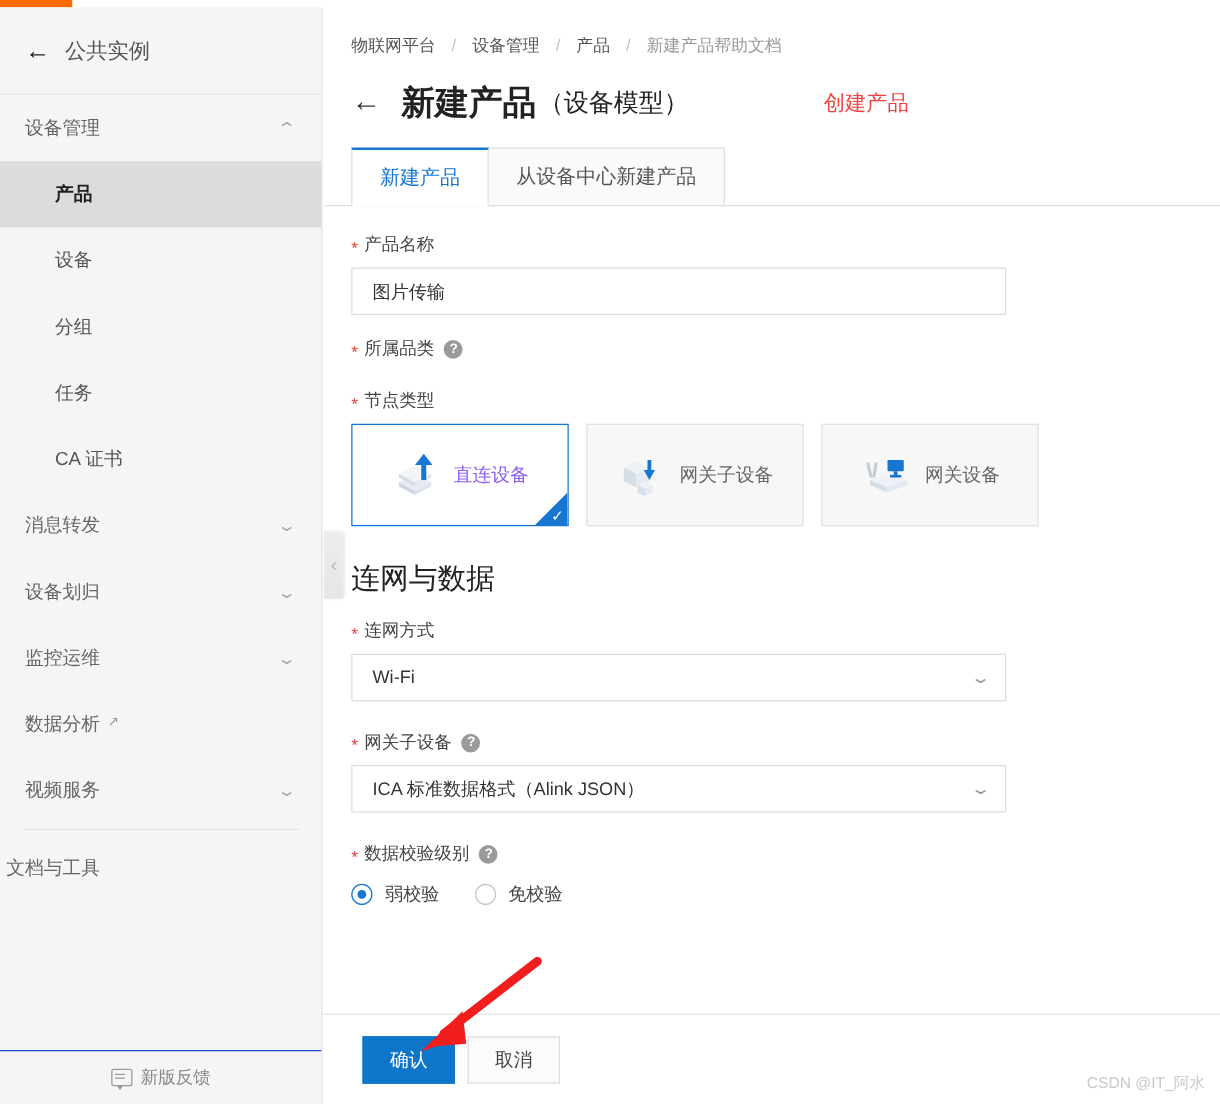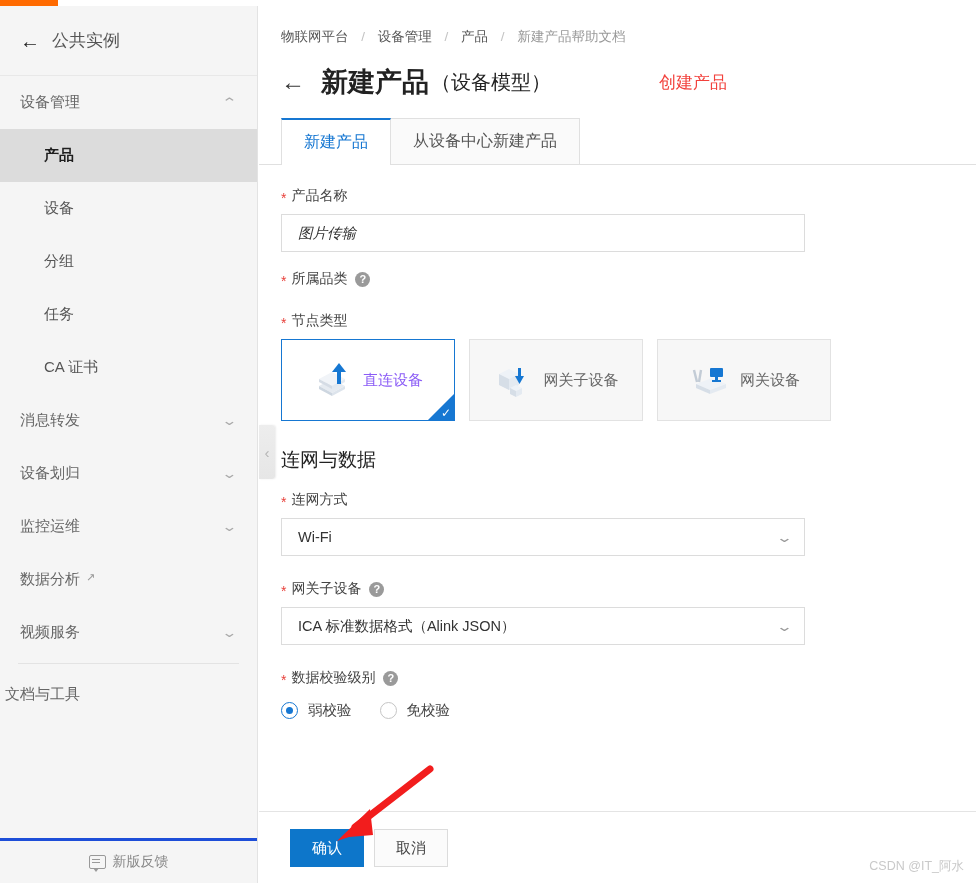--- a/index.html
+++ b/index.html
@@ -119,21 +119,21 @@
     padding-left: 5px;
     font-size: 15px;
     color: #666;
     cursor: pointer;
   }
   .sidebar-footer {
     position: absolute;
     left: 0; bottom: 0;
     width: 257px;
     height: 42px;
-    border-top: 3px solid #1d4ed8;
+    border-top: 1px solid #1d4ed8;
     display: flex;
     align-items: center;
     justify-content: center;
     gap: 7px;
     background: #f5f5f5;
     color: #888;
     font-size: 14px;
     cursor: pointer;
   }
   .bubble-ico {
@@ -311,21 +311,20 @@
     width: 524px;
     height: 38px;
     border: 1px solid #dcdcdc;
     box-sizing: border-box;
     display: flex;
     align-items: center;
     padding: 0 16px;
     font-size: 14.5px;
     color: #333;
     background: #fff;
-    font-style: italic;
   }
   .select-input {
     width: 524px;
     height: 38px;
     border: 1px solid #dcdcdc;
     box-sizing: border-box;
     display: flex;
     align-items: center;
     justify-content: space-between;
     padding: 0 14px 0 16px;
@@ -411,21 +410,21 @@
   }
   .card .corner-check {
     position: absolute;
     right: 3px; bottom: 1px;
     color: #fff;
     font-size: 12px;
     line-height: 1;
   }
 
   .section-title {
-    font-size: 19px;
+    font-size: 23px;
     color: #222;
     margin: 26px 0 18px 0;
   }
 
   
   .footer-bar {
     position: absolute;
     left: 259px;
     bottom: 0;
     width: 717px;

